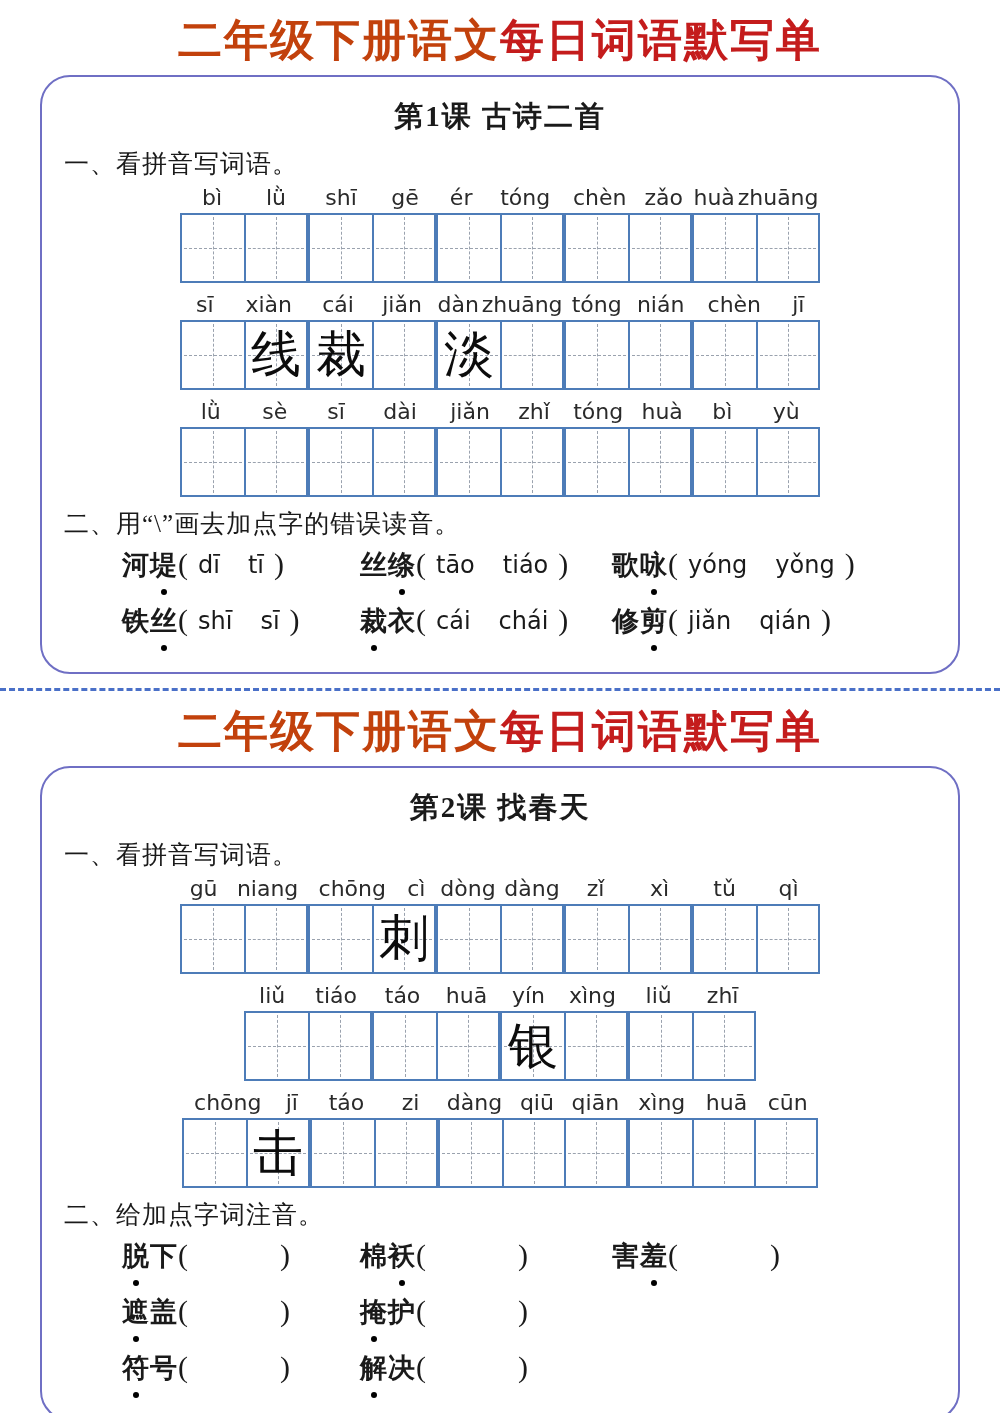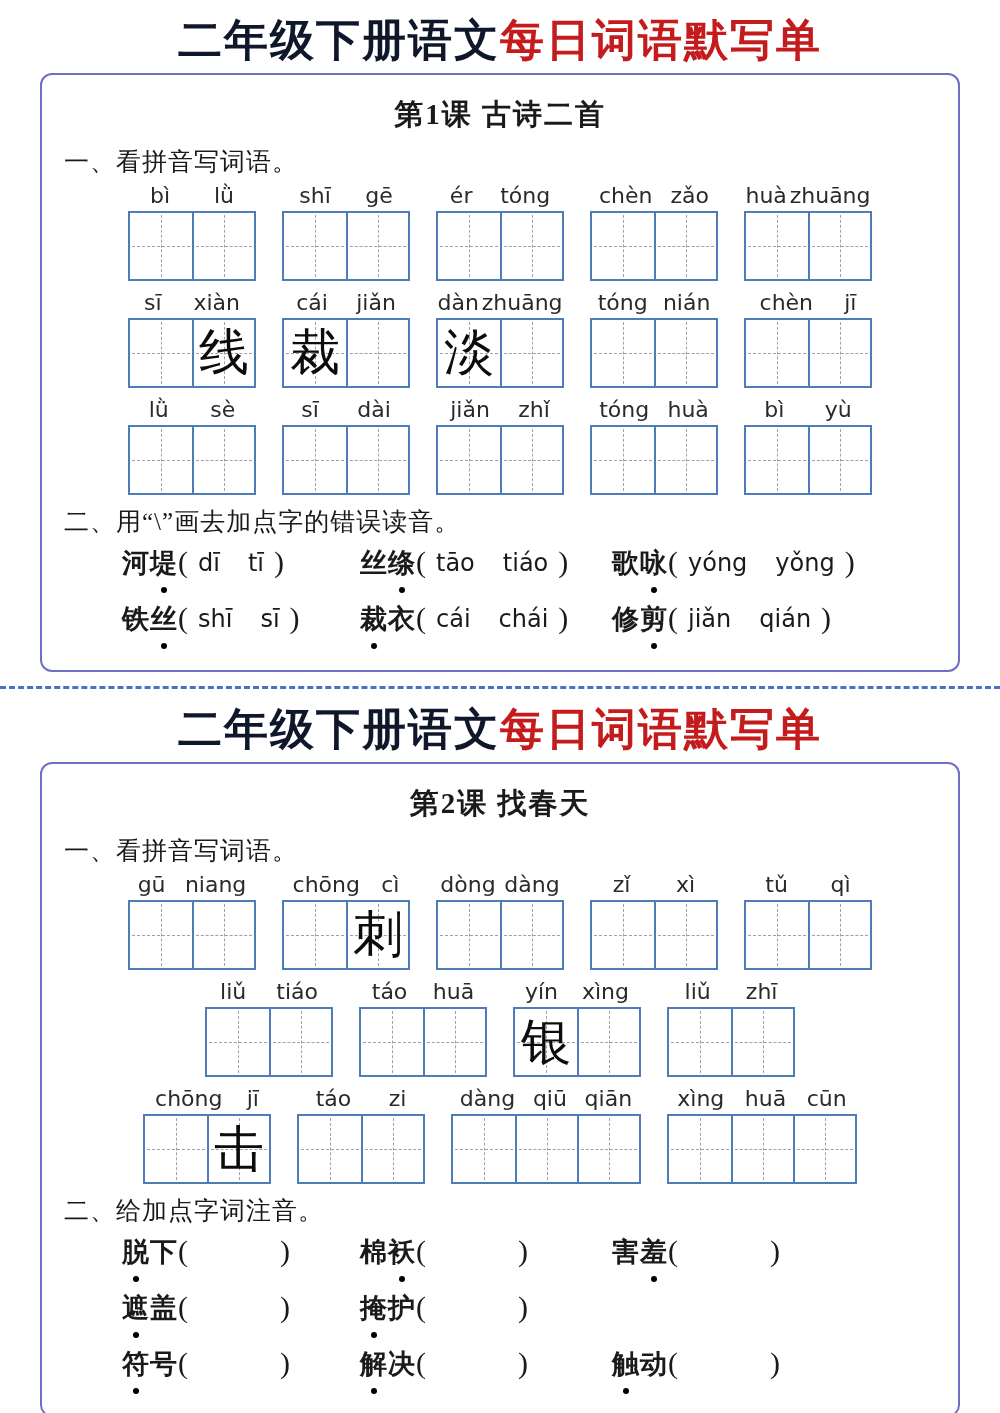--- a/index.html
+++ b/index.html
@@ -9,34 +9,34 @@
   *{box-sizing:border-box; margin:0; padding:0;}
   html,body{background:#ffffff;}
   body{width:1000px; font-family:"Liberation Serif", serif; color:var(--ink);}
   .page{width:1000px; height:1413px; background:#fff; overflow:hidden; position:relative;}
 
   .main-title{
     text-align:center; font-weight:900; font-size:44px; letter-spacing:2px;
     margin-top:16px; line-height:1.15; white-space:nowrap;
     font-family:"Liberation Serif", serif;
   }
-  .main-title .black{color:#0f172a;}
+  .main-title .black{color:#c2410c;font-family:Liberation Mono, monospace;}
   .main-title .red{color:var(--red);}
 
   .sheet{
-    margin:6px 40px 0; border:2px solid var(--frame); border-radius:12px;
+    margin:6px 40px 0; border:2px solid var(--frame); border-radius:30px;
     padding:12px 16px 14px; background:#fff;
   }
   .lesson{
     text-align:center; font-size:29px; font-weight:700; margin:8px 0 10px;
     letter-spacing:2px;
   }
   .sec-label{ font-size:25px; margin:6px 0 6px 6px; letter-spacing:1px;}
 
-  .pinyin-row{ display:flex; justify-content:center; gap:26px; margin:4px 0 10px;}
+  .pinyin-row{ display:flex; justify-content:center; margin:4px 0 10px;}
   .unit{ display:flex; flex-direction:column; align-items:center;}
   .plabel{
     display:flex; justify-content:space-around; width:100%;
     font-family:"DejaVu Sans", sans-serif; font-size:22px; color:#2a2a2a;
     margin-bottom:3px; white-space:nowrap; line-height:1.1;
   }
   .gridbox{ display:flex; border:2px solid var(--grid); background:#fff;}
   .cell{ width:62px; height:66px; position:relative; border-left:2px solid var(--grid);}
   .cell:first-child{ border-left:none;}
   .vd{ position:absolute; left:50%; top:2px; bottom:2px; border-left:1px dashed var(--dash);}
@@ -608,18 +608,17 @@
           <div class="entry"><span class="word"><span class="char">棉</span><span class="char dotted">袄</span></span><span class="paren">(<span class="blank"></span>)</span></div>
           <div class="entry"><span class="word"><span class="char">害</span><span class="char dotted">羞</span></span><span class="paren">(<span class="blank"></span>)</span></div>
         </div>
         <div class="entry-row">
           <div class="entry"><span class="word"><span class="char dotted">遮</span><span class="char">盖</span></span><span class="paren">(<span class="blank"></span>)</span></div>
           <div class="entry"><span class="word"><span class="char dotted">掩</span><span class="char">护</span></span><span class="paren">(<span class="blank"></span>)</span></div>
         </div>
         <div class="entry-row">
           <div class="entry"><span class="word"><span class="char dotted">符</span><span class="char">号</span></span><span class="paren">(<span class="blank"></span>)</span></div>
           <div class="entry"><span class="word"><span class="char dotted">解</span><span class="char">决</span></span><span class="paren">(<span class="blank"></span>)</span></div>
-          <div class="entry"><span class="word"><span class="char dotted">触</span><span class="char">动</span></span><span class="paren">(<span class="blank"></span>)</span></div>
         </div>
       </div>
   </section>
 
 </div>
 
 </body></html>

